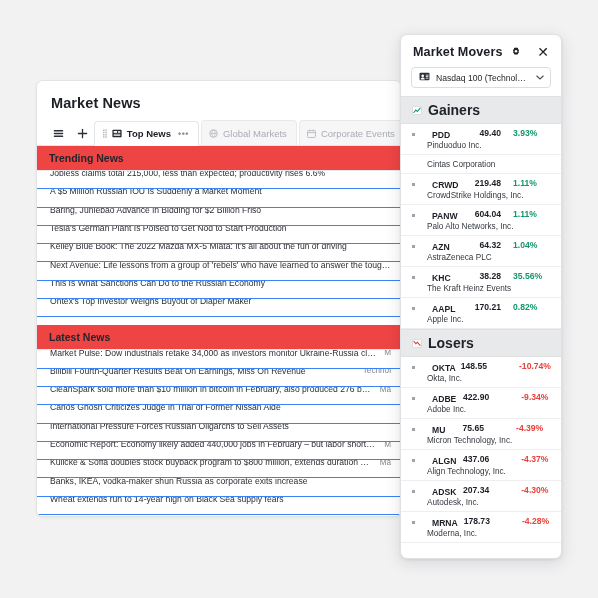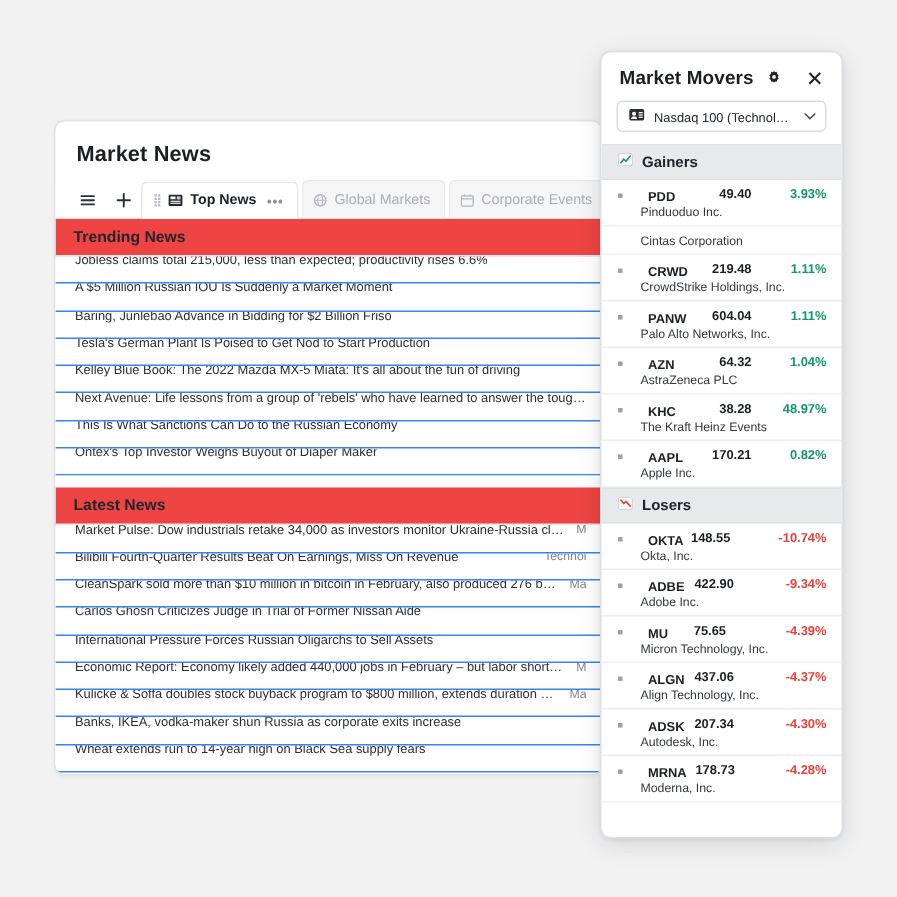--- a/index.html
+++ b/index.html
@@ -162,21 +162,21 @@
   }
   .mv-select .lbl { flex: 1; white-space: nowrap; overflow: hidden; text-overflow: ellipsis; }
   .mv-select .chev { color: #4a4f57; font-size: 8px; }
 
   .mv-sec {
     display: flex;
     align-items: center;
     gap: 6px;
     background: #e8e9ea;
     padding: 5px 11px;
-    font-size: 10px;
+    font-size: 14px;
     font-weight: bold;
     color: #20242a;
     border-top: 1px solid #e0e1e3;
     border-bottom: 1px solid #e0e1e3;
   }
   .quote {
     border-bottom: 1px solid #eeeef0;
     padding: 4px 10px 4px 11px;
   }
   .q-top {
@@ -202,21 +202,21 @@
     font-weight: bold;
     color: #1c1f25;
     margin-left: auto;
     margin-right: 12px;
     text-align: right;
     width: 42px;
   }
   .q-chg {
     font-size: 8.6px;
     font-weight: bold;
-    text-align: right;
+    text-align: left;
     width: 38px;
   }
   .q-chg.up { color: #11996b; }
   .q-chg.down { color: #e8413a; margin-left: 20px; }
   .q-name {
     font-size: 8.2px;
     color: #33373e;
     margin-top: 1px;
     white-space: nowrap;
     overflow: hidden;
@@ -450,21 +450,21 @@
           </div>
           <div class="q-name">AstraZeneca PLC</div>
         </div>
         <div class="quote">
           <div class="q-top">
             <span class="q-sym">
               <span class="bullet"></span>
               <span>KHC</span>
             </span>
             <span class="q-price">38.28</span>
-            <span class="q-chg up">48.97%</span>
+            <span class="q-chg up">35.56%</span>
           </div>
           <div class="q-name">The Kraft Heinz Events</div>
         </div>
         <div class="quote">
           <div class="q-top">
             <span class="q-sym">
               <span class="bullet"></span>
               <span>AAPL</span>
             </span>
             <span class="q-price">170.21</span>

